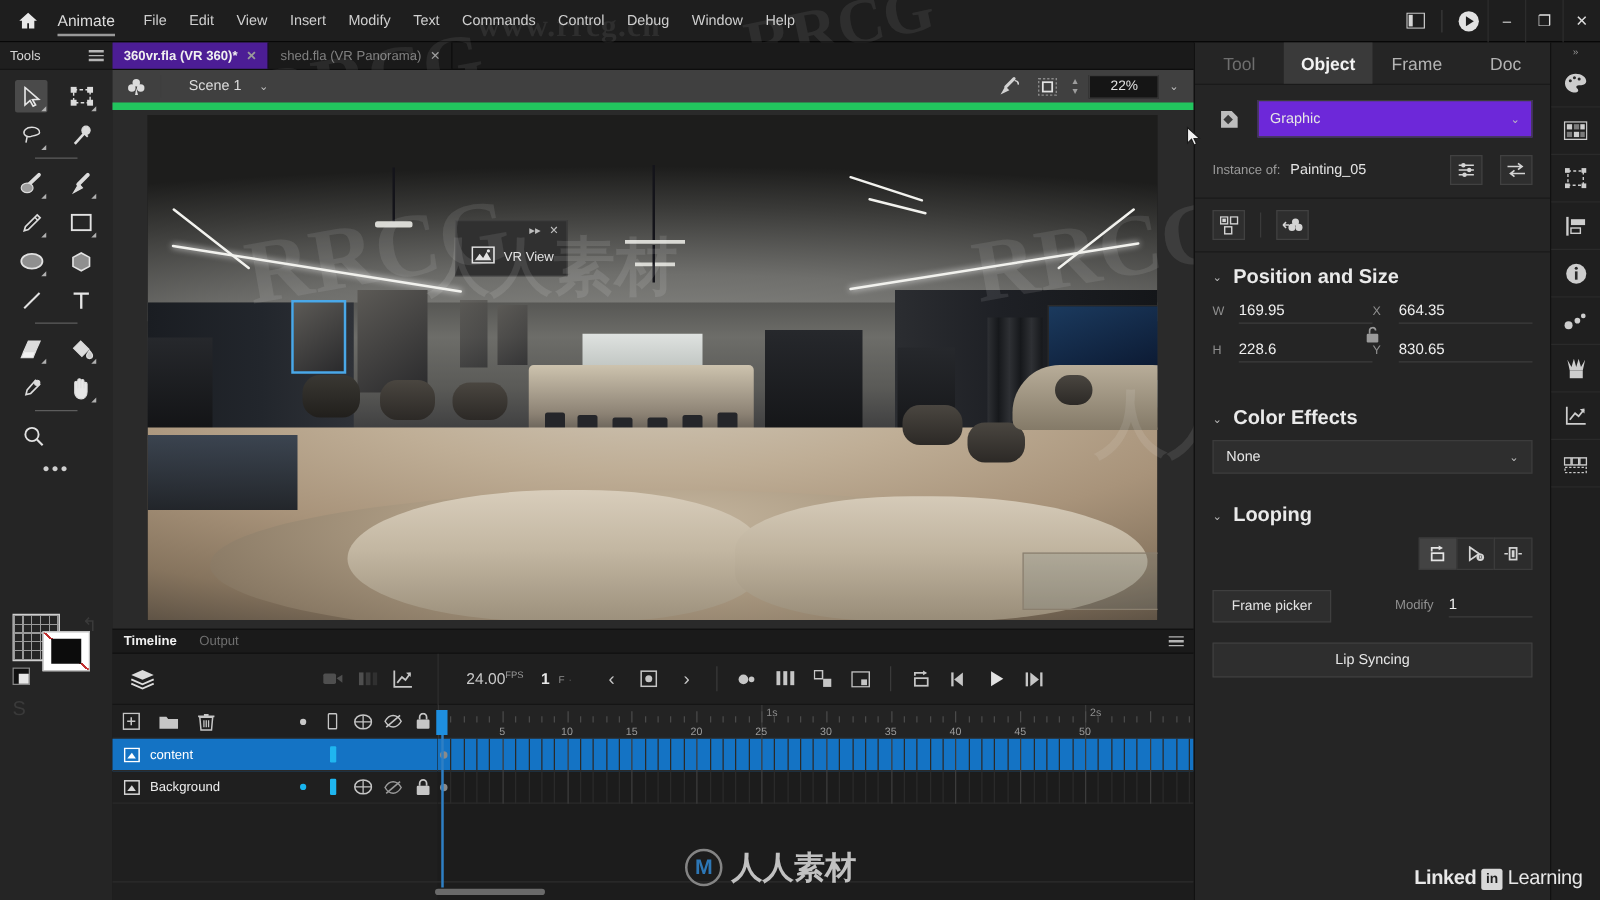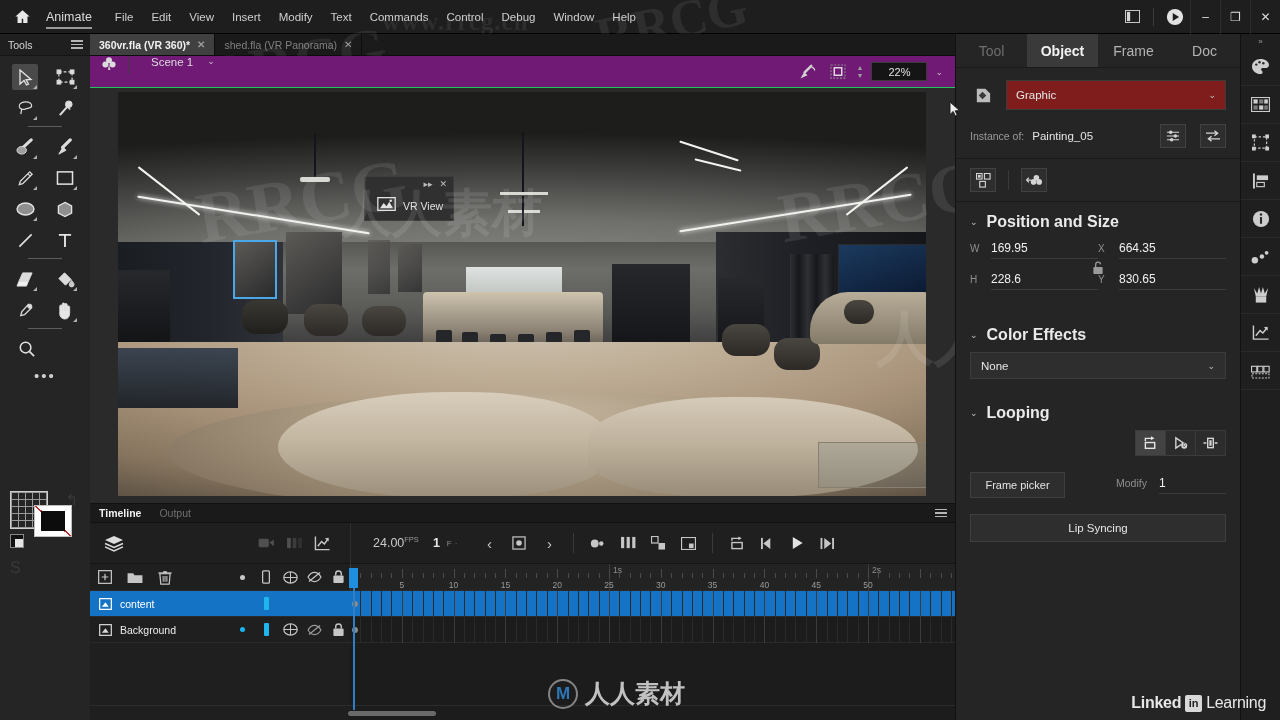--- a/index.html
+++ b/index.html
@@ -99,29 +99,29 @@
   
   #doctabs {
     position: absolute; left: 90px; top: 34px; width: 865px; height: 22px;
     background: #1a1a1a; display: flex; align-items: stretch;
     border-bottom: 1px solid #0d0d0d;
   }
   .dtab {
     display:flex; align-items:center; gap:7px; padding: 0 9px;
     font-size: 10.5px; border-right: 1px solid #0d0d0d;
   }
-  .dtab.active { background: #404040; color: #f0f0f0; font-weight: bold; }
+  .dtab.active { background: #4c1d95; color: #f0f0f0; font-weight: bold; }
   .dtab.inactive { background: #1a1a1a; color: #808080; }
   .dtab .x { font-size: 10px; color: #9a9a9a; }
 
   
   #editbar {
     position:absolute; left:90px; top:56px; width:865px; height:32px;
-    background:#701a75; display:flex; 
-    border-bottom:1px solid #22c55e;
+    background:#404040; display:flex; align-items:center;
+    border-bottom:6px solid #22c55e;
   }
   #scene-icon { width: 38px; display:flex; justify-content:center; }
   #eb-sep { width:1px; height:18px; background:#3e3e3e; }
   #scene-name { font-size: 11.5px; color:#dcdcdc; padding-left: 22px; }
   #scene-caret { padding-left: 14px; color:#c5c5c5; font-size:9px; }
   #eb-right { margin-left:auto; display:flex; align-items:center; padding-right: 12px; gap: 8px;}
   .eb-ico { width:22px; height:22px; display:flex; align-items:center; justify-content:center; }
   .eb-ico svg { fill:#d2d2d2; }
   #zoom-stepper { display:flex; flex-direction:column; gap:1px; color:#9d9d9d; font-size:7px; line-height:7px;}
   #zoom-field {
@@ -256,21 +256,21 @@
   .ptab.inactive { color:#787878; }
   #props-tabmenu { margin-left:auto; padding-right:8px; }
   #seg { display:flex; height:34px; align-items:stretch; border-bottom:1px solid #1a1a1a; }
   .segbtn { flex:1; display:flex; align-items:center; justify-content:center; font-size:14px; color:#b4b4b4; }
   .segbtn.active { background:#3a3a3a; color:#f2f2f2; font-weight:bold;}
   .segbtn.dim { color:#6e6e6e; }
   #sec-symbol { padding:12px 14px 10px; border-bottom:1px solid #1a1a1a; }
   #symrow { display:flex; align-items:center; gap:10px; }
   #symicon { width:26px; height:24px; display:flex; align-items:center; justify-content:center;}
   #symselect {
-    flex:1; height:26px; background:#7f1d1d; border:1px solid #3c3c3c;
+    flex:1; height:26px; background:#6d28d9; border:1px solid #3c3c3c;
     display:flex; align-items:center; padding: 14px 9px; font-size:11.5px; color:#e6e6e6;
   }
   #symselect .cv { margin-left:auto; font-size:9px; color:#c0c0c0;}
   #instrow { display:flex; align-items:center; margin-top:14px; gap:8px;}
   #inst-label { font-size:10.5px; color:#9a9a9a; }
   #inst-value { font-size:11.5px; color:#e4e4e4; }
   .sq-btn {
     width:26px; height:24px; background:#2e2e2e; border:1px solid #414141;
     display:flex; align-items:center; justify-content:center;
   }

